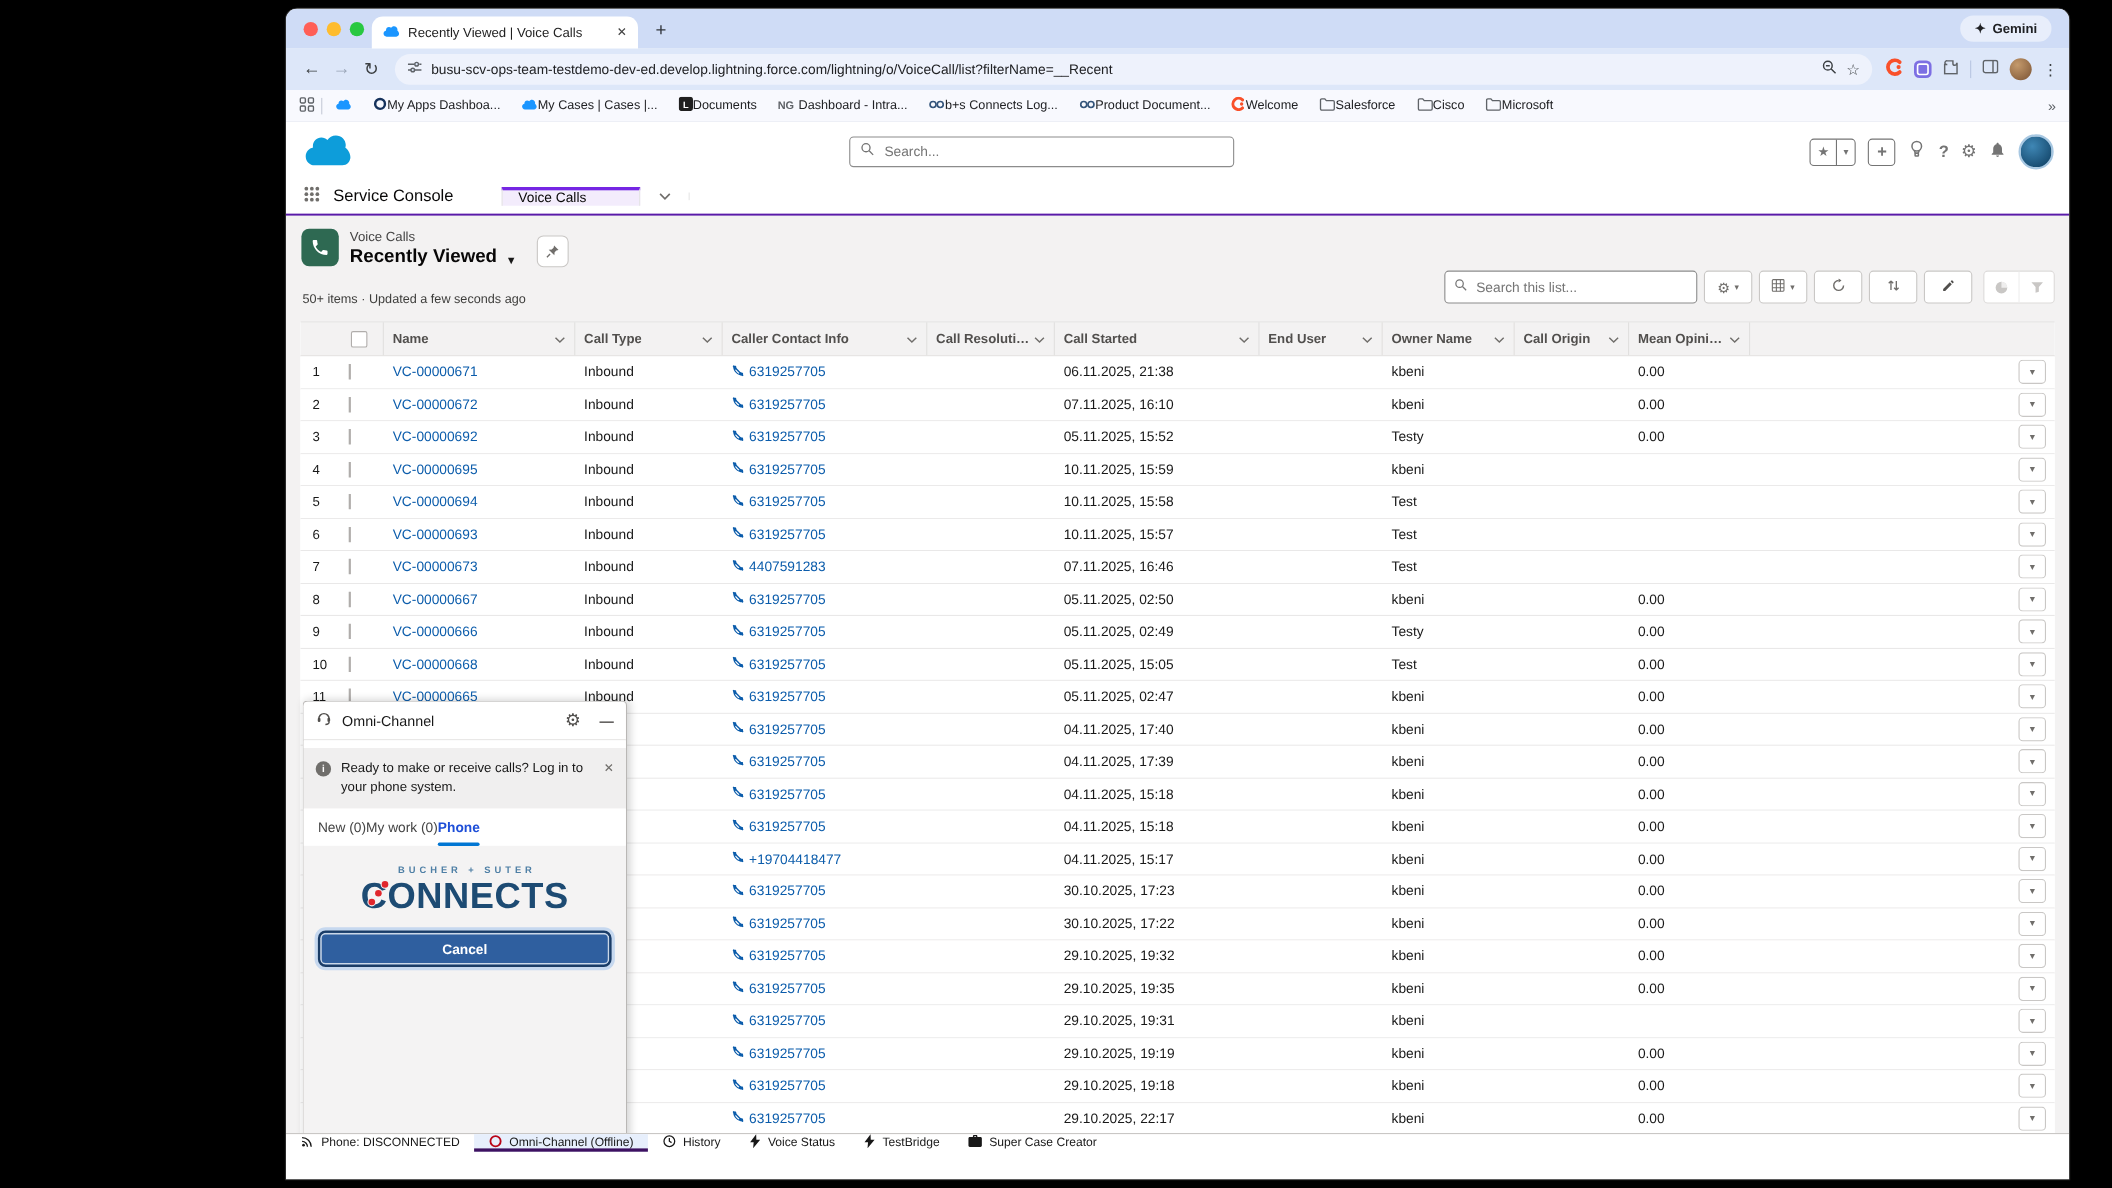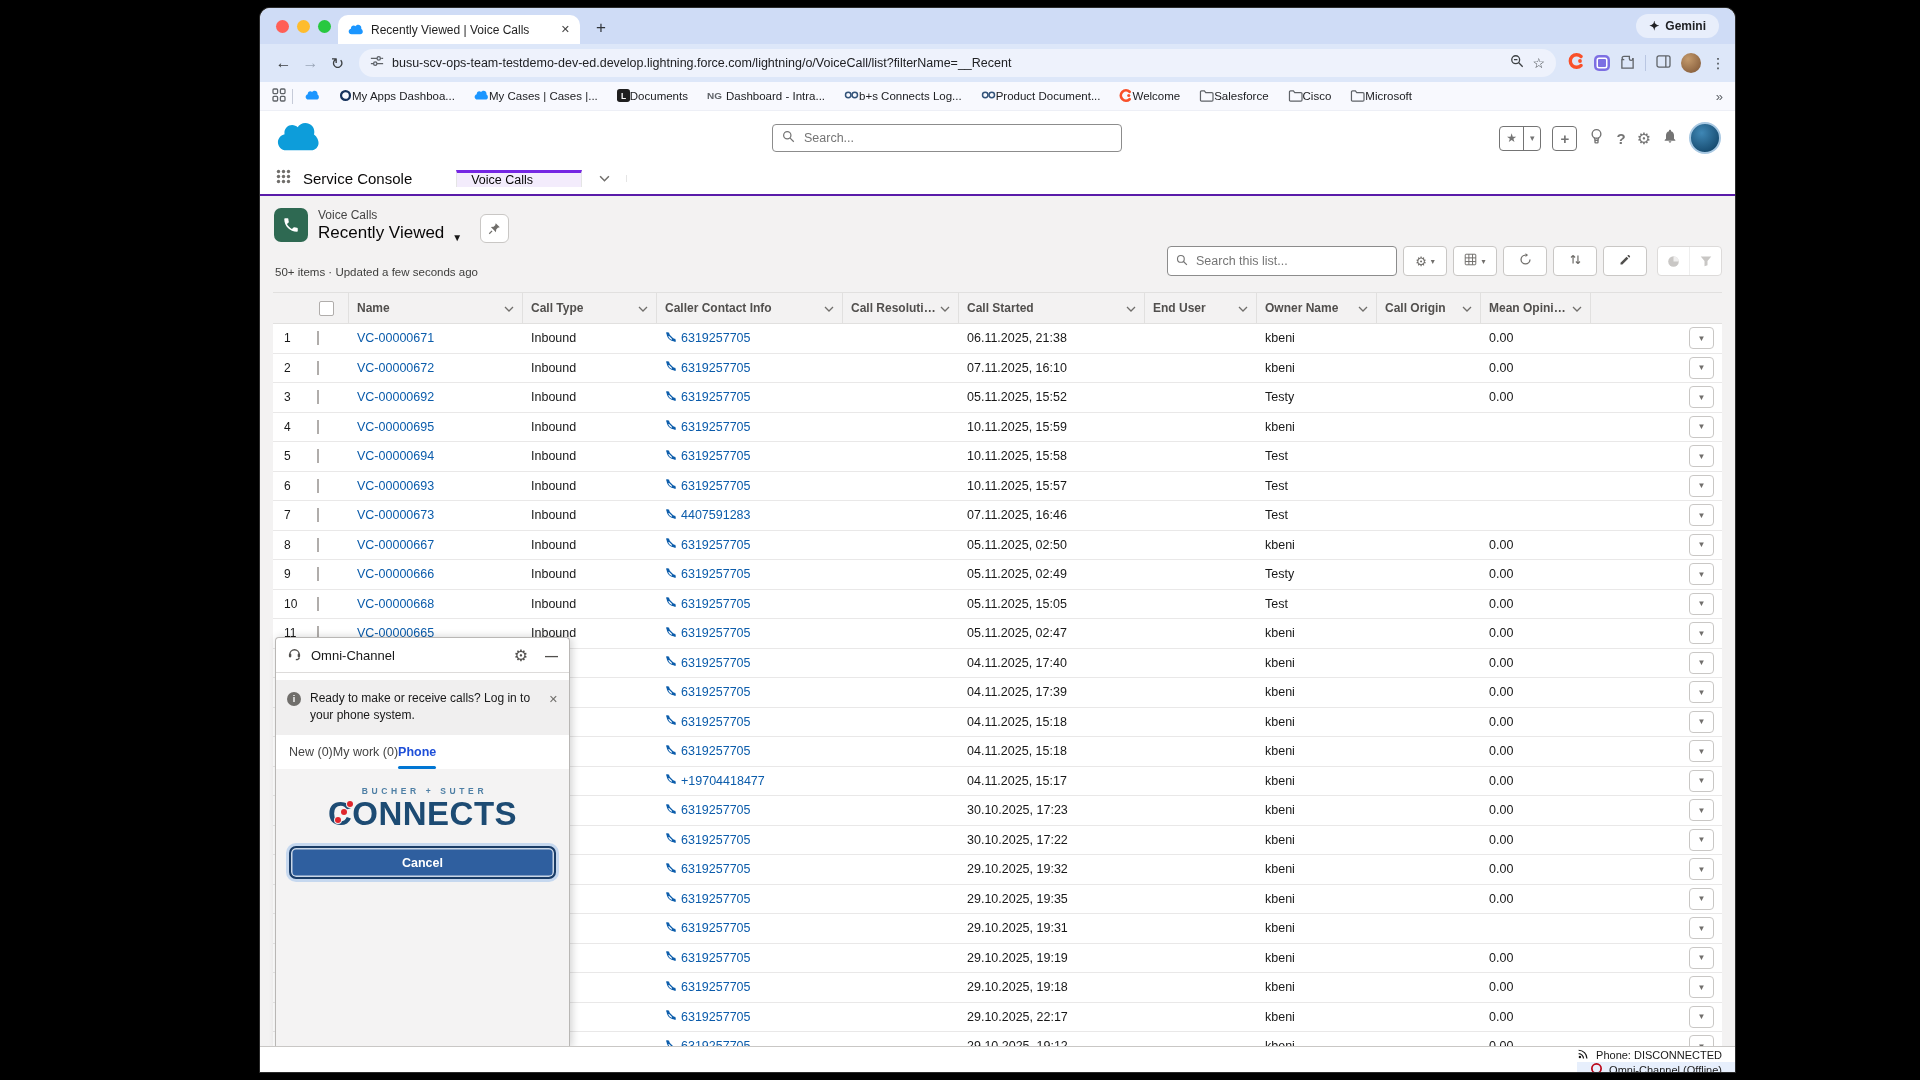--- a/index.html
+++ b/index.html
@@ -1,18 +1,18 @@
 <!DOCTYPE html>
 <html><head>
 <meta charset="utf-8">
 <style>
   html,body{margin:0;padding:0;background:#000;}
   body{font-family:"Liberation Sans",sans-serif;-webkit-font-smoothing:antialiased;}
   .stage{position:relative;width:1920px;height:1080px;background:#000;overflow:hidden;}
-  .window{position:absolute;left:260px;top:8px;width:1475px;height:1064px;background:#fff;border-radius:10px 10px 0 0;overflow:hidden;box-shadow:0 0 0 1px #2a2a2a;}
+  .window{position:absolute;left:260px;top:8px;width:1621px;height:1064px;background:#fff;border-radius:10px 10px 0 0;overflow:hidden;box-shadow:0 0 0 1px #2a2a2a;}
 
   
   .tabstrip{height:36px;background:#cfdcf6;display:flex;align-items:flex-end;position:relative;}
   .lights{position:absolute;left:16px;top:12px;display:flex;gap:8px;}
   .light{width:13px;height:13px;border-radius:50%;}
   .l-red{background:#ff5f57;}.l-yellow{background:#febc2e;}.l-green{background:#28c840;}
   .tab{margin-left:78px;height:29px;width:222px;background:#fff;border-radius:10px 10px 0 0;display:flex;align-items:center;padding:0 10px;}
   .tab-title{font-size:12px;color:#1f1f1f;white-space:nowrap;overflow:hidden;flex:1;margin-left:7px;}
   .tab-close{font-size:11px;color:#444;margin-left:4px;}
   .newtab{font-size:17px;color:#30343a;margin:0 0 6px 16px;}
@@ -57,21 +57,21 @@
   .app-name{align-self:center;font-size:15px;color:#080707;margin-right:44px;}
   .nav-tab{background:#f3ecfc;border-top:3px solid #7526e3;border-left:1px solid #e5e5e5;border-right:1px solid #e5e5e5;display:flex;align-items:center;padding:0 14px;width:96px;font-size:12.5px;color:#080707;}
   .nav-chevbox{width:44px;display:flex;align-items:center;justify-content:center;border-right:1px solid #e5e5e5;}
   .purple-line{height:3px;background:#5a1ba9;}
 
   
   .page{position:absolute;top:188px;bottom:25px;left:0;right:0;background:#f3f2f2;overflow:hidden;}
   .list-head{position:absolute;top:12px;left:14px;display:flex;gap:10px;}
   .obj-icon{width:34px;height:34px;border-radius:7px;background:#2e6952;display:flex;align-items:center;justify-content:center;}
   .head-small{font-size:12px;color:#444;}
-  .head-big{font-size:17px;font-weight:400;color:#080707;display:flex;align-items:flex-end;gap:8px;margin-top:1px;}
+  .head-big{font-size:17px;font-weight:700;color:#080707;display:flex;align-items:flex-end;gap:8px;margin-top:1px;}
   .view-caret{font-size:10px;color:#181818;}
   .pin-btn{width:27px;height:27px;border:1px solid #c9c7c5;border-radius:6px;background:#fff;display:flex;align-items:center;justify-content:center;align-self:flex-end;margin-left:8px;}
   .summary{position:absolute;top:70px;left:15px;font-size:11.5px;color:#3e3e3c;}
   .controls{position:absolute;top:50px;right:13px;display:flex;gap:6px;align-items:center;}
   .list-search{width:212px;height:28px;border:1px solid #8c8c8c;border-radius:4px;background:#fff;display:flex;align-items:center;padding:0 8px;gap:6px;}
   .list-search input{border:0;outline:0;font-size:12.5px;flex:1;background:transparent;font-family:"Liberation Sans",sans-serif;color:#202124;}
   .ctl-btn{min-width:30px;height:28px;border:1px solid #c9c7c5;border-radius:4px;background:#fff;display:flex;align-items:center;justify-content:center;gap:4px;color:#706e6b;padding:0 6px;font-size:13px;}
   .ctl-pair{display:flex;border:1px solid #dddbda;border-radius:4px;height:28px;background:#fff;margin-left:4px;}
   .ctl-pair .half{width:31px;display:flex;align-items:center;justify-content:center;}
   .ctl-pair .half + .half{border-left:1px solid #eee;}
@@ -111,21 +111,21 @@
   .brand-top{font-size:8.5px;font-weight:700;letter-spacing:3.6px;color:#4e7fa5;text-align:center;padding-left:4px;}
   .brand-main{font-size:33px;font-weight:800;color:#1d4b73;text-align:center;letter-spacing:.5px;line-height:1.05;margin-top:1px;}
   .logo-c{position:relative;display:inline-block;}
   .logo-c .d{position:absolute;width:6px;height:6px;border-radius:50%;background:#e0262c;box-shadow:0 0 0 1px #f4f3f3;}
   .logo-c .d1{right:-1px;top:4px;}
   .logo-c .d2{right:5px;top:12px;}
   .logo-c .d3{right:11px;top:20px;}
   .cancel{margin:15px 13px 0;height:29px;border-radius:7px;background:#2f5f9f;border:2px solid #1a3c66;box-shadow:0 0 0 3px #c6d8ef, inset 0 0 0 1.5px rgba(255,255,255,.75);color:#fff;font-size:12.5px;font-weight:600;display:flex;align-items:center;justify-content:center;}
 
   
-  .utility{position:absolute;left:0;right:0;bottom:0;height:25px;background:#fff;border-top:1px solid #c9c7c5;display:flex;align-items:flex-end;z-index:40;font-size:11px;color:#181818;flex-direction:column;}
+  .utility{position:absolute;left:0;right:0;bottom:16px;height:25px;background:#fff;border-top:1px solid #c9c7c5;display:flex;align-items:flex-start;z-index:40;font-size:11px;color:#181818;}
   .util-item{display:flex;align-items:center;gap:6px;padding:0 13px;position:relative;white-space:nowrap;}
   .util-item.active{background:#e7effc;}
   .util-item.active::after{content:"";position:absolute;left:0;right:0;bottom:0;height:3px;background:#3d1161;}
 </style>
 </head>
 <body>
 
 <div class="stage">
   <div class="window">
 

